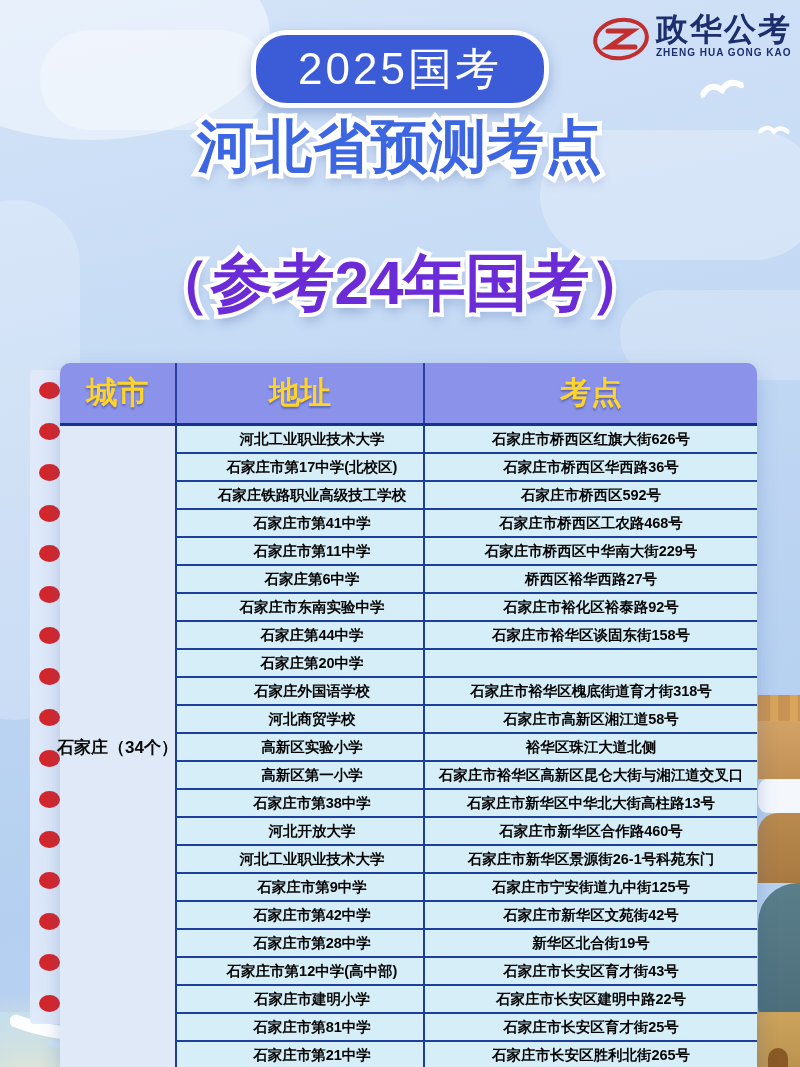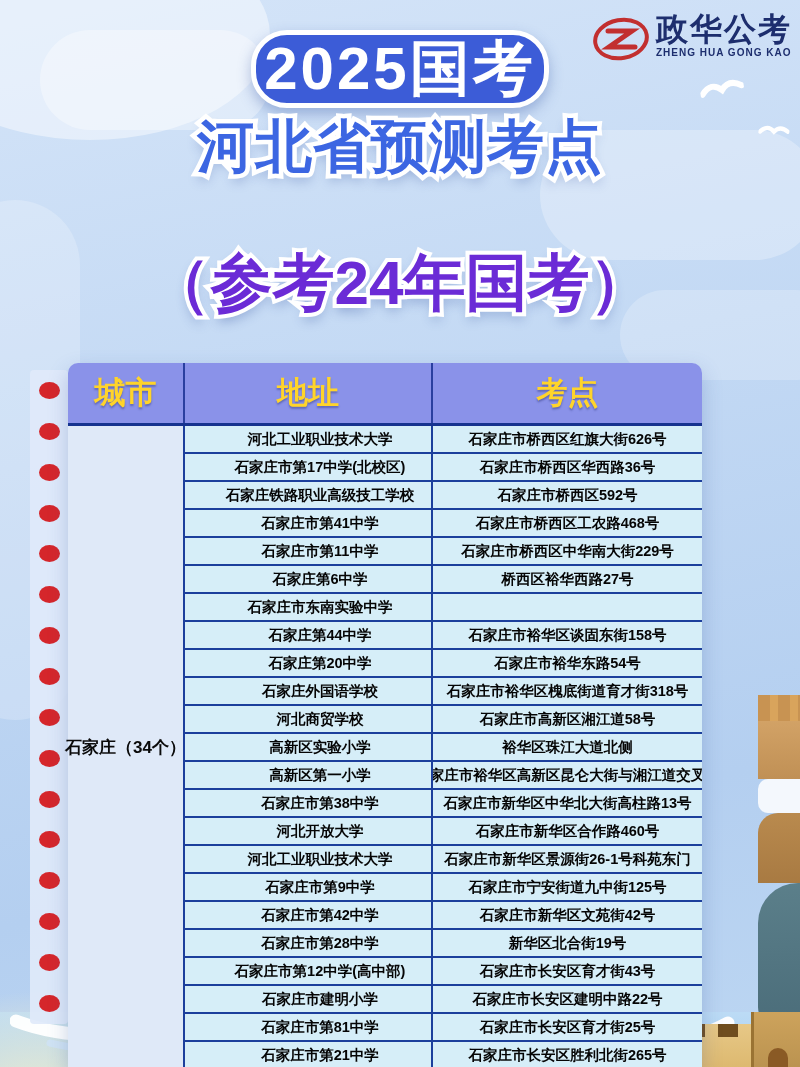--- a/index.html
+++ b/index.html
@@ -78,21 +78,21 @@
   
   .badge{
     position:absolute;left:50%;top:30px;transform:translateX(-50%);
     width:288px;height:68px;
     background:#3c5cd7;
     border:5px solid #fff;border-radius:36px;
     display:flex;align-items:center;justify-content:center;
     box-shadow:0 6px 14px rgba(50,80,160,.35);
   }
   .badge .badge-text{
-    color:#fff;font-size:60px;font-weight:700;letter-spacing:3px;
+    color:#fff;font-size:44px;font-weight:400;letter-spacing:3px;
   }
   
   .outlined{position:relative;text-align:center;line-height:1;font-weight:900;}
   .outlined .stroke,.outlined .fill{display:block;white-space:nowrap;}
   .outlined .stroke{
     position:absolute;left:0;top:0;width:100%;
     color:#fff;-webkit-text-stroke:9px #fff;
     text-shadow:0 7px 12px rgba(45,75,155,.4);
   }
   .outlined .fill{position:relative;}
@@ -104,21 +104,21 @@
   
   .dot-rail{
     position:absolute;left:30px;top:370px;width:38px;height:654px;
     background:rgba(223,233,250,.92);border-radius:4px;
     display:flex;flex-direction:column;justify-content:space-between;align-items:center;
     padding:12px 0;box-sizing:border-box;
   }
   .dot{width:21px;height:17px;border-radius:50%;}
   
   .table{
-    position:absolute;left:68px;top:363px;width:634px;
+    position:absolute;left:60px;top:363px;width:697px;
     box-shadow:0 8px 20px rgba(60,90,160,.28);
     border-radius:10px 10px 0 0;
     text-align:center;
   }
   .thead{
     display:grid;grid-template-columns:117px 248px 1fr;
     height:60px;
     background:linear-gradient(180deg,#9099ec,#848dе6);
     background-color:#8a92e9;
     border-radius:10px 10px 0 0;
@@ -264,28 +264,28 @@
           <div class="row">
             <div class="cell site">石家庄市第11中学</div>
             <div class="cell addr">石家庄市桥西区中华南大街229号</div>
           </div>
           <div class="row">
             <div class="cell site">石家庄第6中学</div>
             <div class="cell addr">桥西区裕华西路27号</div>
           </div>
           <div class="row">
             <div class="cell site">石家庄市东南实验中学</div>
+            <div class="cell addr">石家庄市裕化区裕泰路92号</div>
           </div>
           <div class="row">
             <div class="cell site">石家庄第44中学</div>
             <div class="cell addr">石家庄市裕华区谈固东街158号</div>
           </div>
           <div class="row">
             <div class="cell site">石家庄第20中学</div>
-            <div class="cell addr">石家庄市裕华东路54号</div>
           </div>
           <div class="row">
             <div class="cell site">石家庄外国语学校</div>
             <div class="cell addr">石家庄市裕华区槐底街道育才街318号</div>
           </div>
           <div class="row">
             <div class="cell site">河北商贸学校</div>
             <div class="cell addr">石家庄市高新区湘江道58号</div>
           </div>
           <div class="row">

